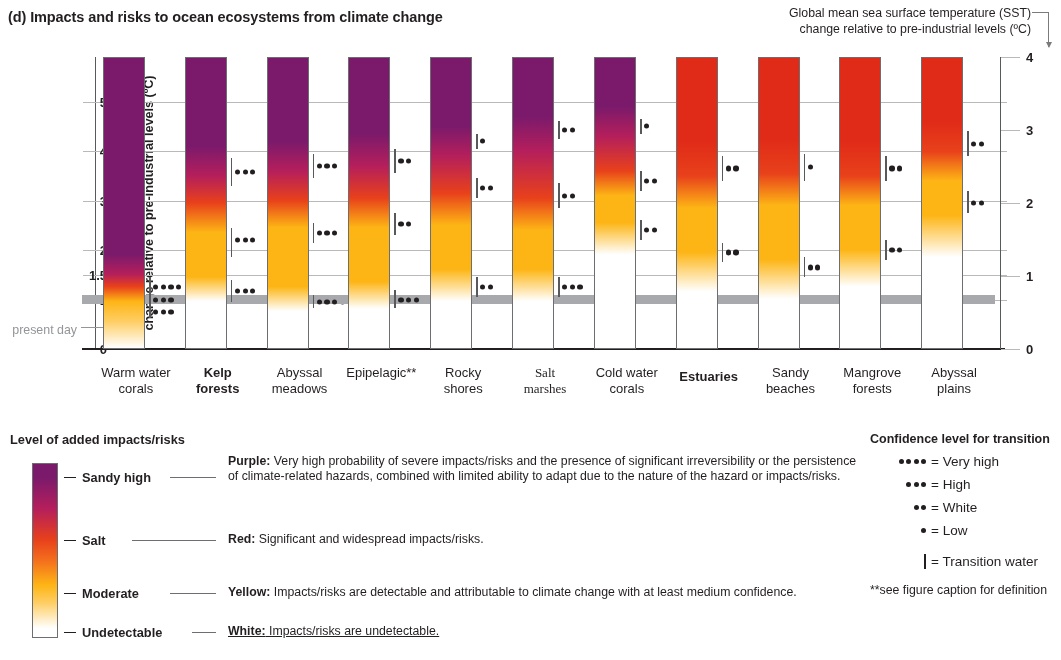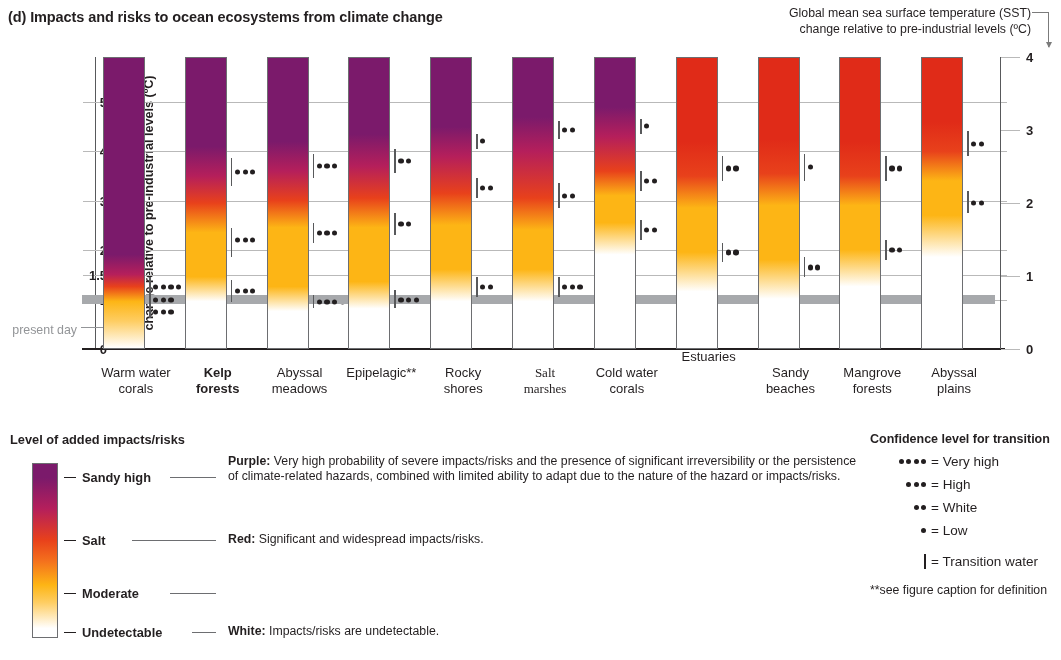--- a/index.html
+++ b/index.html
@@ -333,21 +333,21 @@
       <div class="trange" style="left: 626.727px; top: 98.9831px; height: 24.7458px;"></div>
       <div class="dots" title="medium" style="left: 630.727px; top: 111.356px;">
         <span class="dot"></span>
         <span class="dot"></span>
       </div>
       <div class="trange" style="left: 626.727px; top: 185.593px; height: 19.7966px;"></div>
       <div class="dots" title="medium" style="left: 630.727px; top: 195.492px;">
         <span class="dot"></span>
         <span class="dot"></span>
       </div>
-      <div class="xlab" style="left: 558.636px; width: 110px; top: 292px;">
+      <div class="xlab" style="left: 558.636px; width: 110px; top: 312px; font-weight: bold;">
         <div>Estuaries</div>
       </div>
       <div class="present-band" style="left: 652.545px; width: 83.8182px; top: 237.559px; height: 9.89831px;"></div>
       <div class="ember" title="Sandy beaches" style="left: 662.545px; width: 42px; top: 0px; height: 292px; background: linear-gradient(rgb(224, 43, 24) 0%, rgb(224, 43, 24) 27.97%, rgb(232, 65, 27) 39.83%, rgb(253, 181, 21) 50.85%, rgb(253, 181, 21) 69.49%, rgb(255, 255, 255) 83.05%, rgb(255, 255, 255) 100%);"></div>
       <div class="trange" style="left: 708.545px; top: 96.5085px; height: 27.2203px;"></div>
       <div class="dots" title="low" style="left: 712.545px; top: 109.871px;">
         <span class="dot"></span>
       </div>
       <div class="trange" style="left: 708.545px; top: 200.441px; height: 19.7966px;"></div>
       <div class="dots" title="medium" style="left: 712.545px; top: 210.339px;">
@@ -400,24 +400,25 @@
         <div class="lvl-label" style="top: 18px;">Sandy high</div>
         <div class="lvl-rule" style="left: 160px; width: 46px; top: 18px;"></div>
         <div class="desc" style="top: -5px;"><b>Purple:</b><span> Very high probability of severe impacts/risks and the presence of significant irreversibility or the persistence of climate-related hazards, combined with limited ability to adapt due to the nature of the hazard or impacts/risks.</span></div>
         <div class="lvl-dash" style="top: 81px;"></div>
         <div class="lvl-label" style="top: 81px;">Salt</div>
         <div class="lvl-rule" style="left: 122px; width: 84px; top: 81px;"></div>
         <div class="desc" style="top: 73px;"><b>Red:</b><span> Significant and widespread impacts/risks.</span></div>
         <div class="lvl-dash" style="top: 133.5px;"></div>
         <div class="lvl-label" style="top: 133.5px;">Moderate</div>
         <div class="lvl-rule" style="left: 160px; width: 46px; top: 133.5px;"></div>
+        <div class="desc" style="top: 125.5px;"><b>Yellow:</b><span> Impacts/risks are detectable and attributable to climate change with at least medium confidence.</span></div>
         <div class="lvl-dash" style="top: 172.875px;"></div>
         <div class="lvl-label" style="top: 172.875px;">Undetectable</div>
         <div class="lvl-rule" style="left: 182px; width: 24px; top: 172.875px;"></div>
-        <div class="desc" style="top: 164.875px;"><b>White:</b><span> Impacts/risks are undetectable.</span></div>
+        <div class="desc" style="top: 164.875px; text-decoration: underline;"><b>White:</b><span> Impacts/risks are undetectable.</span></div>
       </div>
   </div>
 
   <div class="conf">
     <div class="conf-title">Confidence level for transition</div>
     <div id="conf-rows">
         <div class="conf-row">
           <span class="conf-dots">
             <span class="conf-dot"></span>
             <span class="conf-dot"></span>

